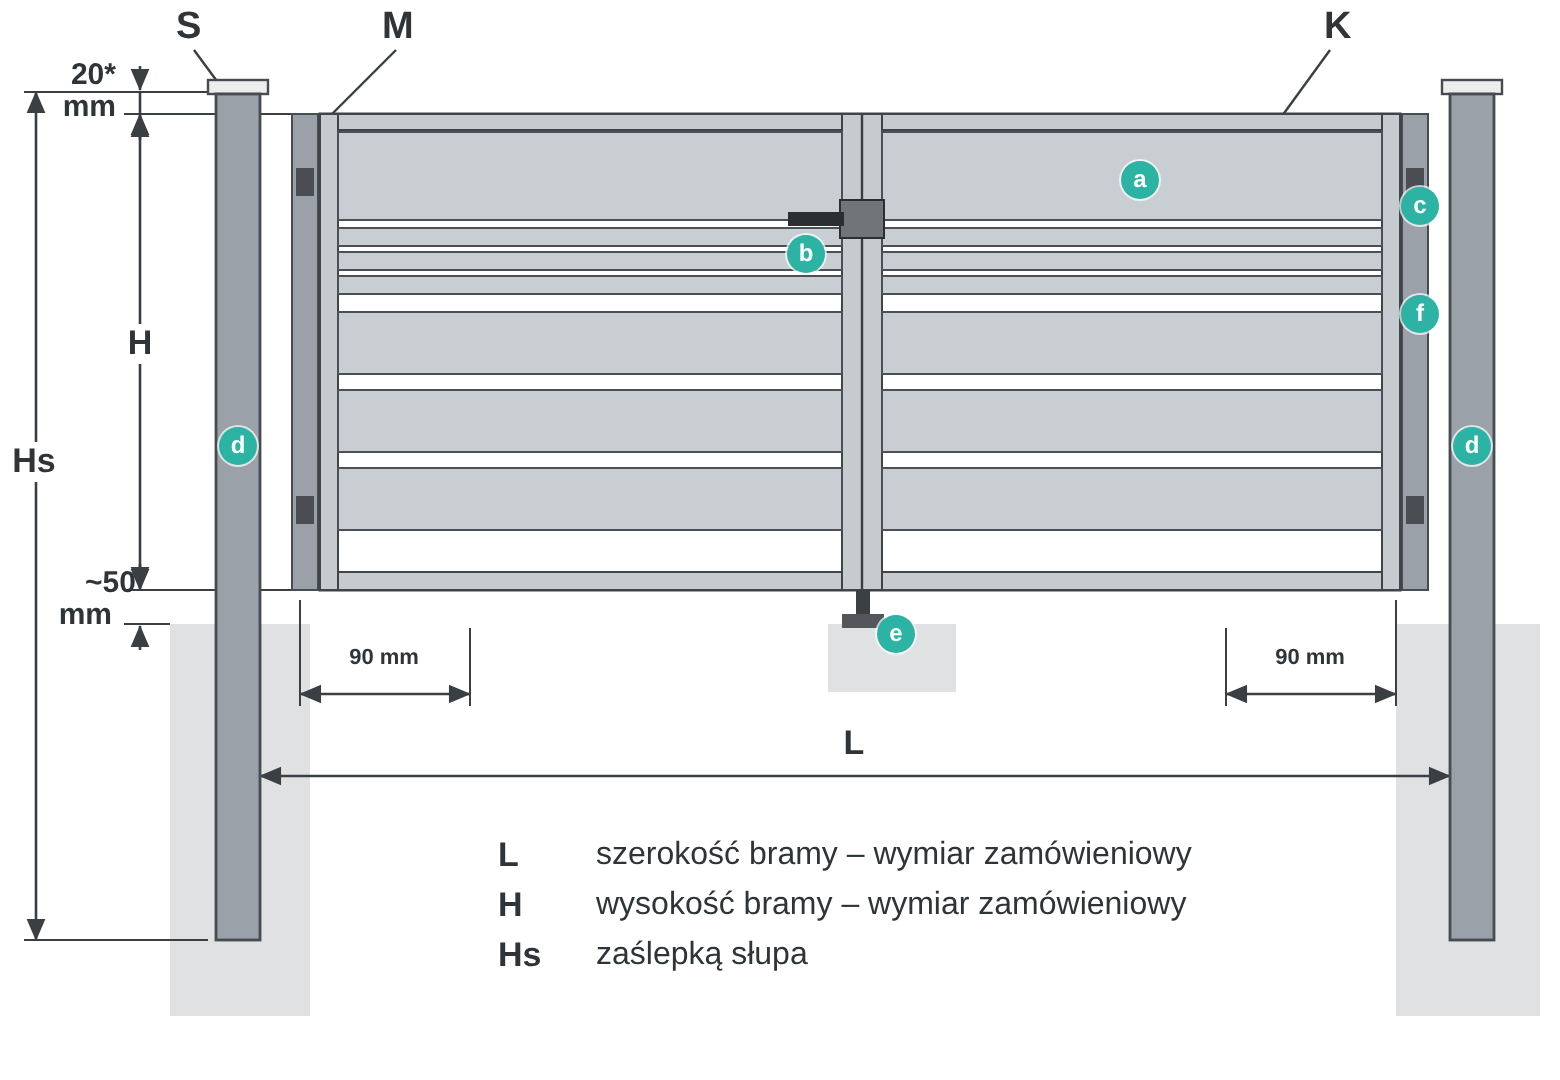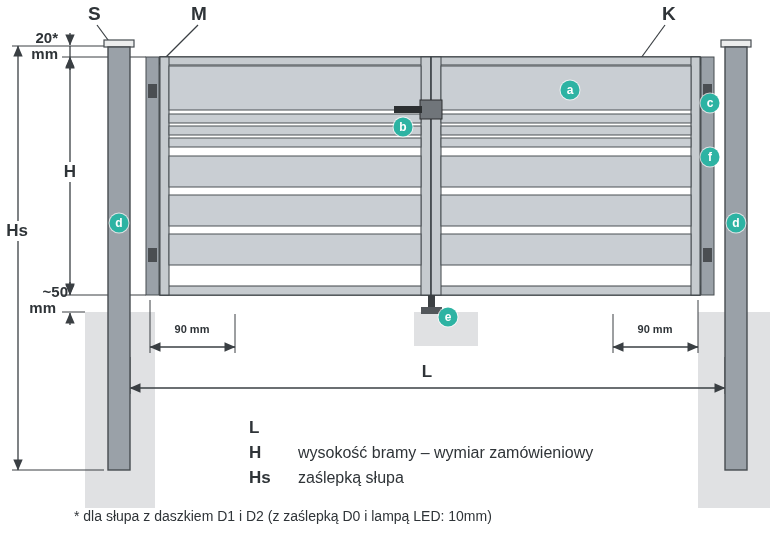--- a/index.html
+++ b/index.html
@@ -145,26 +145,26 @@
   <div class="badge" style="left:403px;top:127px">b</div>
   <div class="badge" style="left:710px;top:103px">c</div>
   <div class="badge" style="left:119px;top:223px">d</div>
   <div class="badge" style="left:736px;top:223px">d</div>
   <div class="badge" style="left:448px;top:317px">e</div>
   <div class="badge" style="left:710px;top:157px">f</div>
 
   <div class="legend">
     <div class="legend-row">
       <span class="legend-sym">L</span>
+      <span class="legend-desc">szerokość bramy – wymiar zamówieniowy</span>
     </div>
     <div class="legend-row">
       <span class="legend-sym">H</span>
       <span class="legend-desc">wysokość bramy – wymiar zamówieniowy</span>
     </div>
     <div class="legend-row">
       <span class="legend-sym">Hs</span>
       <span class="legend-desc">zaślepką słupa</span>
     </div>
   </div>
 
-  <div class="footnote">* dla słupa z daszkiem D1 i D2 (z zaślepką D0 i lampą LED: 10mm)</div>
 
 </div>
 
 </body></html>

